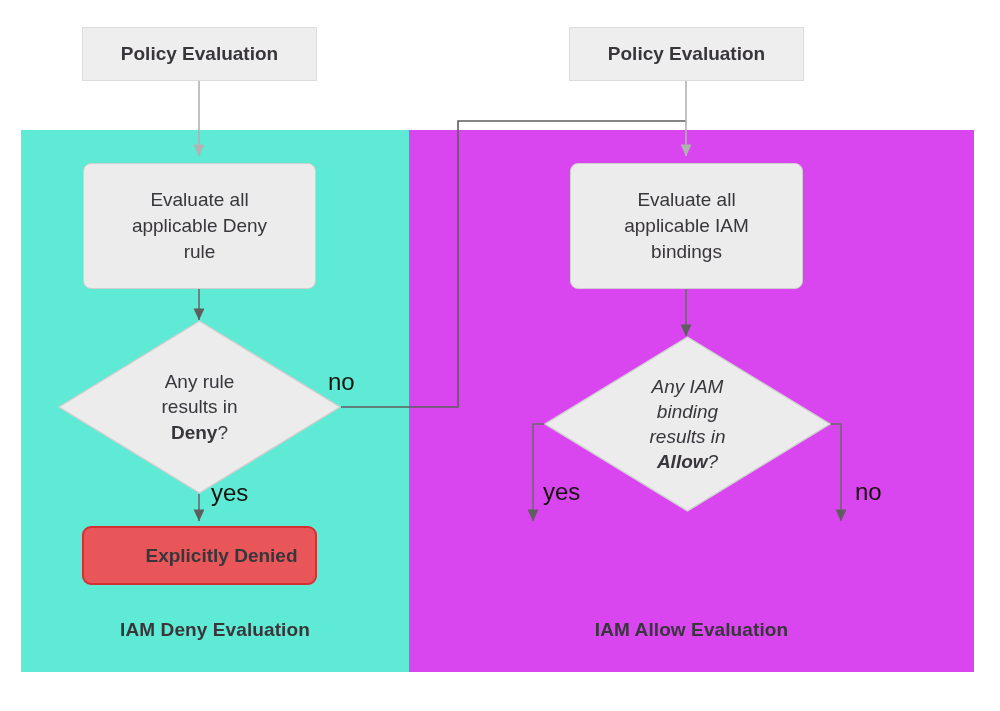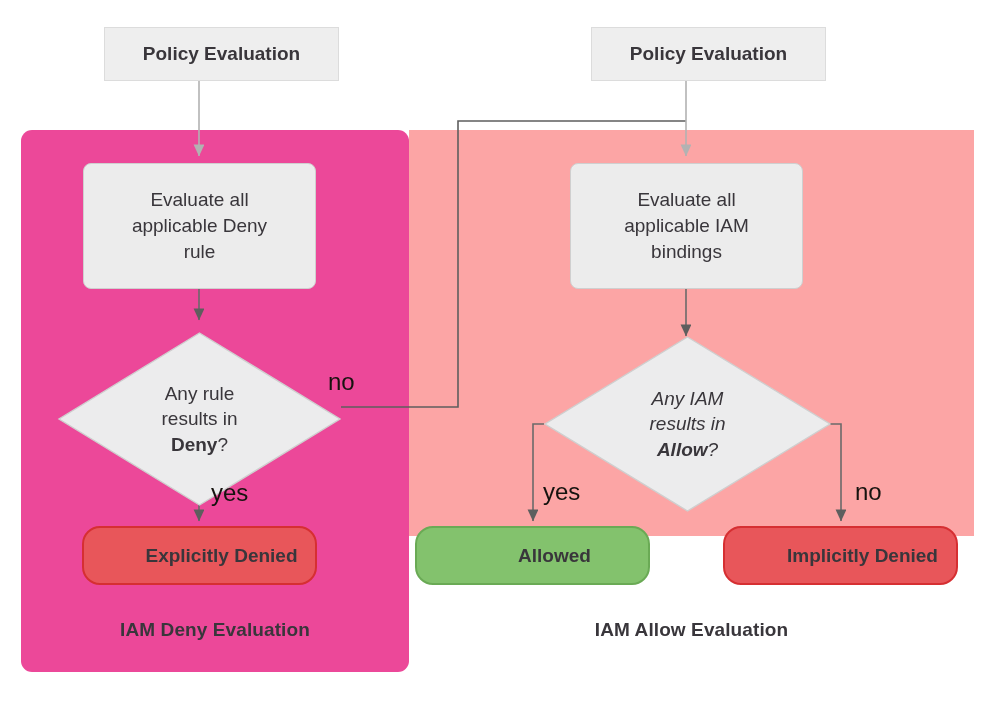--- a/index.html
+++ b/index.html
@@ -23,29 +23,28 @@
   
   .cluster {
     position: absolute;
     box-sizing: border-box;
   }
   #cluster-deny {
     left: 21px;
     top: 130px;
     width: 388px;
     height: 542px;
-    background: #ec4899;
-    border-radius: 11px;
+    background: #5eead4;
   }
   #cluster-allow {
     left: 409px;
     top: 130px;
     width: 565px;
-    height: 406px;
-    background: #fca5a5;
+    height: 542px;
+    background: #d946ef;
   }
   .cluster-label {
     position: absolute;
     width: 100%;
     text-align: center;
     font-size: 19px;
     font-weight: bold;
     color: #39363b;
     letter-spacing: 0.1px;
   }
@@ -64,37 +63,36 @@
     z-index: 5;
   }
 
   
   .node-rect {
     background: #eeeeee;
     border: 1px solid #dcdcdc;
     border-radius: 0;
     font-size: 19px;
     font-weight: bold;
-    margin-left: 22px;
   }
 
   
   .node-round {
     background: #ececec;
     border: 1px solid #cfcfcf;
     border-radius: 8px;
     font-size: 19px;
     font-weight: normal;
     line-height: 1.37;
     padding: 0 14px;
   }
 
   
   .node-pill {
-    border-radius: 18px;
+    border-radius: 9px;
     font-size: 19px;
     font-weight: bold;
     border-width: 2px;
     border-style: solid;
     padding-left: 44px;
   }
   .pill-red {
     background: #e8565a;
     border-color: #d62f32;
   }
@@ -212,47 +210,42 @@
   </div>
 
   <div class="node node-round" style="left:570px; top:163px; width:233px; height:126px;">
     <div>
       <div>Evaluate all</div>
       <div>applicable IAM</div>
       <div>bindings</div>
     </div>
   </div>
 
-  <div class="node node-diamond" style="left:58px; top:332px; width:283px; height:174px;">
+  <div class="node node-diamond" style="left:58px; top:320px; width:283px; height:174px;">
     <svg width="283" height="174" viewBox="0 0 283 174">
       <polygon points="141.5,1 282,87 141.5,173 1,87" fill="#ececed" stroke="#cfcfcf" stroke-width="1.4"></polygon>
     </svg>
     <div class="diamond-text">
       <div>Any rule</div>
       <div>results in</div>
       <div><b>Deny</b><span>?</span></div>
     </div>
   </div>
 
   <div class="node node-diamond" style="left:544px; top:336px; width:287px; height:176px;font-style:italic;">
     <svg width="287" height="176" viewBox="0 0 287 176">
       <polygon points="143.5,1 286,88 143.5,175 1,88" fill="#ececed" stroke="#cfcfcf" stroke-width="1.4"></polygon>
     </svg>
     <div class="diamond-text">
       <div>Any IAM</div>
+      <div>binding</div>
       <div>results in</div>
       <div><b>Allow</b><span>?</span></div>
     </div>
   </div>
 
   <div class="node node-pill pill-red" style="left:82px; top:526px; width:235px; height:59px;">
     <span>Explicitly Denied</span>
   </div>
 
-  <div class="node node-pill pill-green" style="left:415px; top:526px; width:235px; height:59px;">
-    <span>Allowed</span>
-  </div>
-
-  <div class="node node-pill pill-red" style="left:723px; top:526px; width:235px; height:59px;">
-    <span>Implicitly Denied</span>
-  </div>
+
 
 </div>
 
 </body></html>

